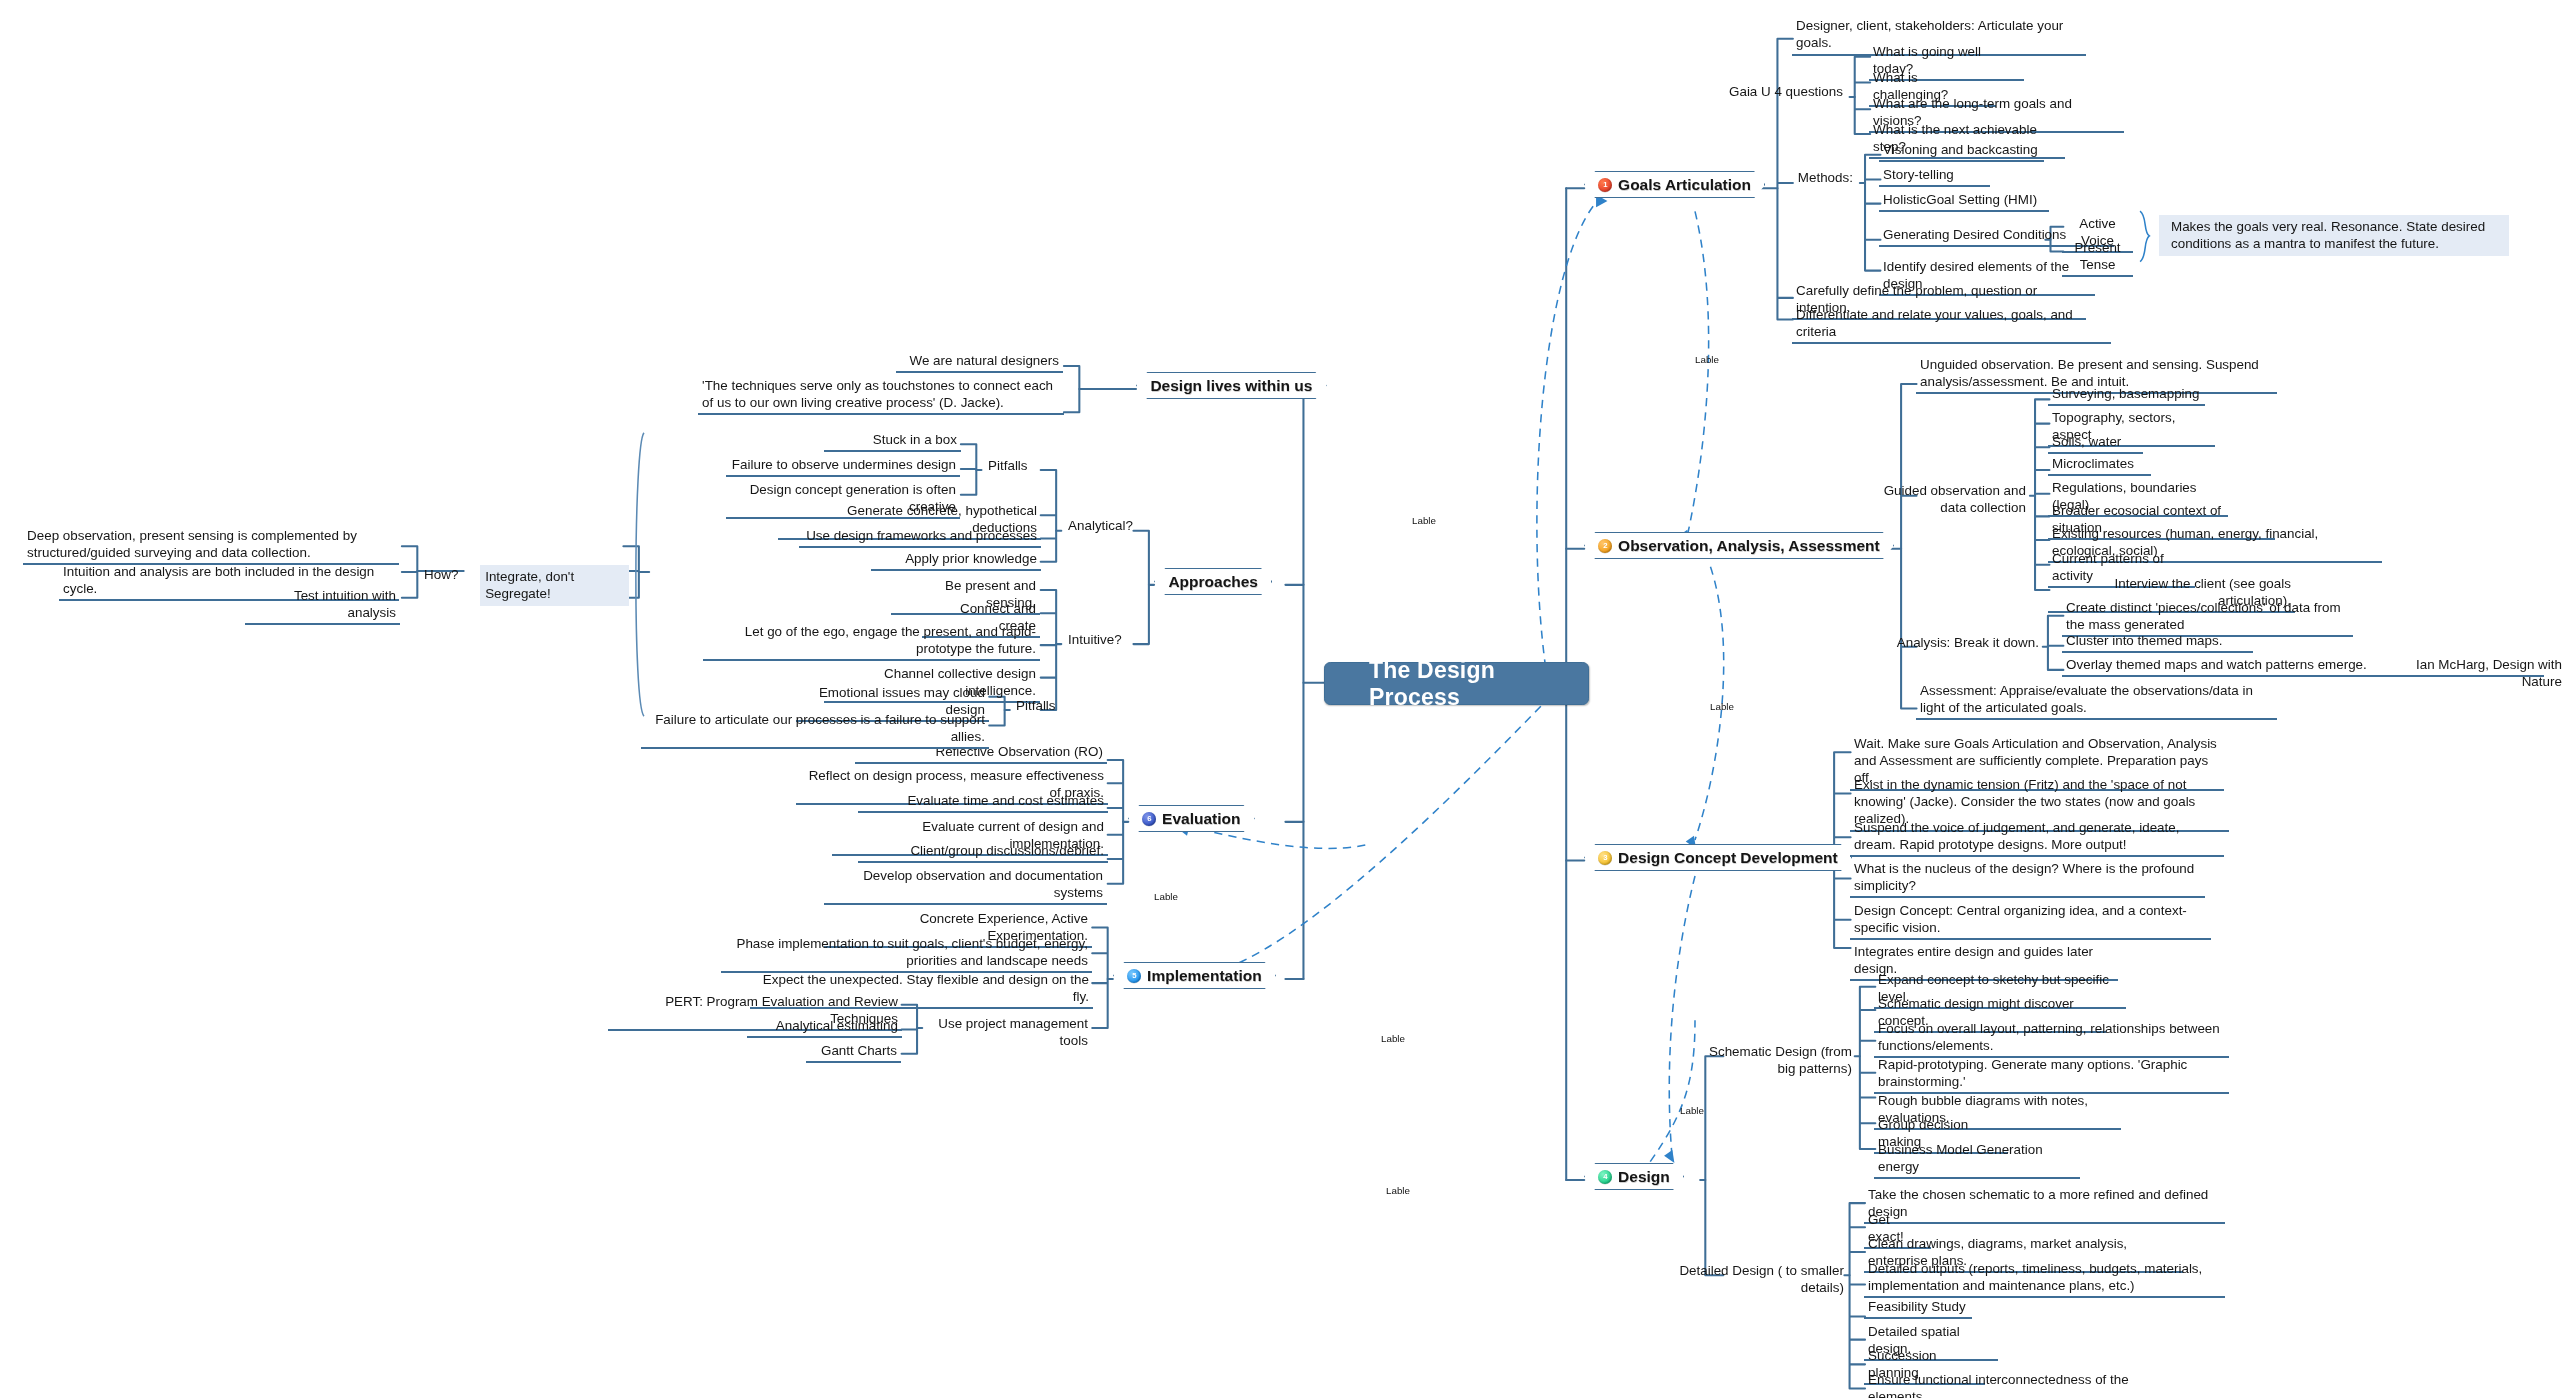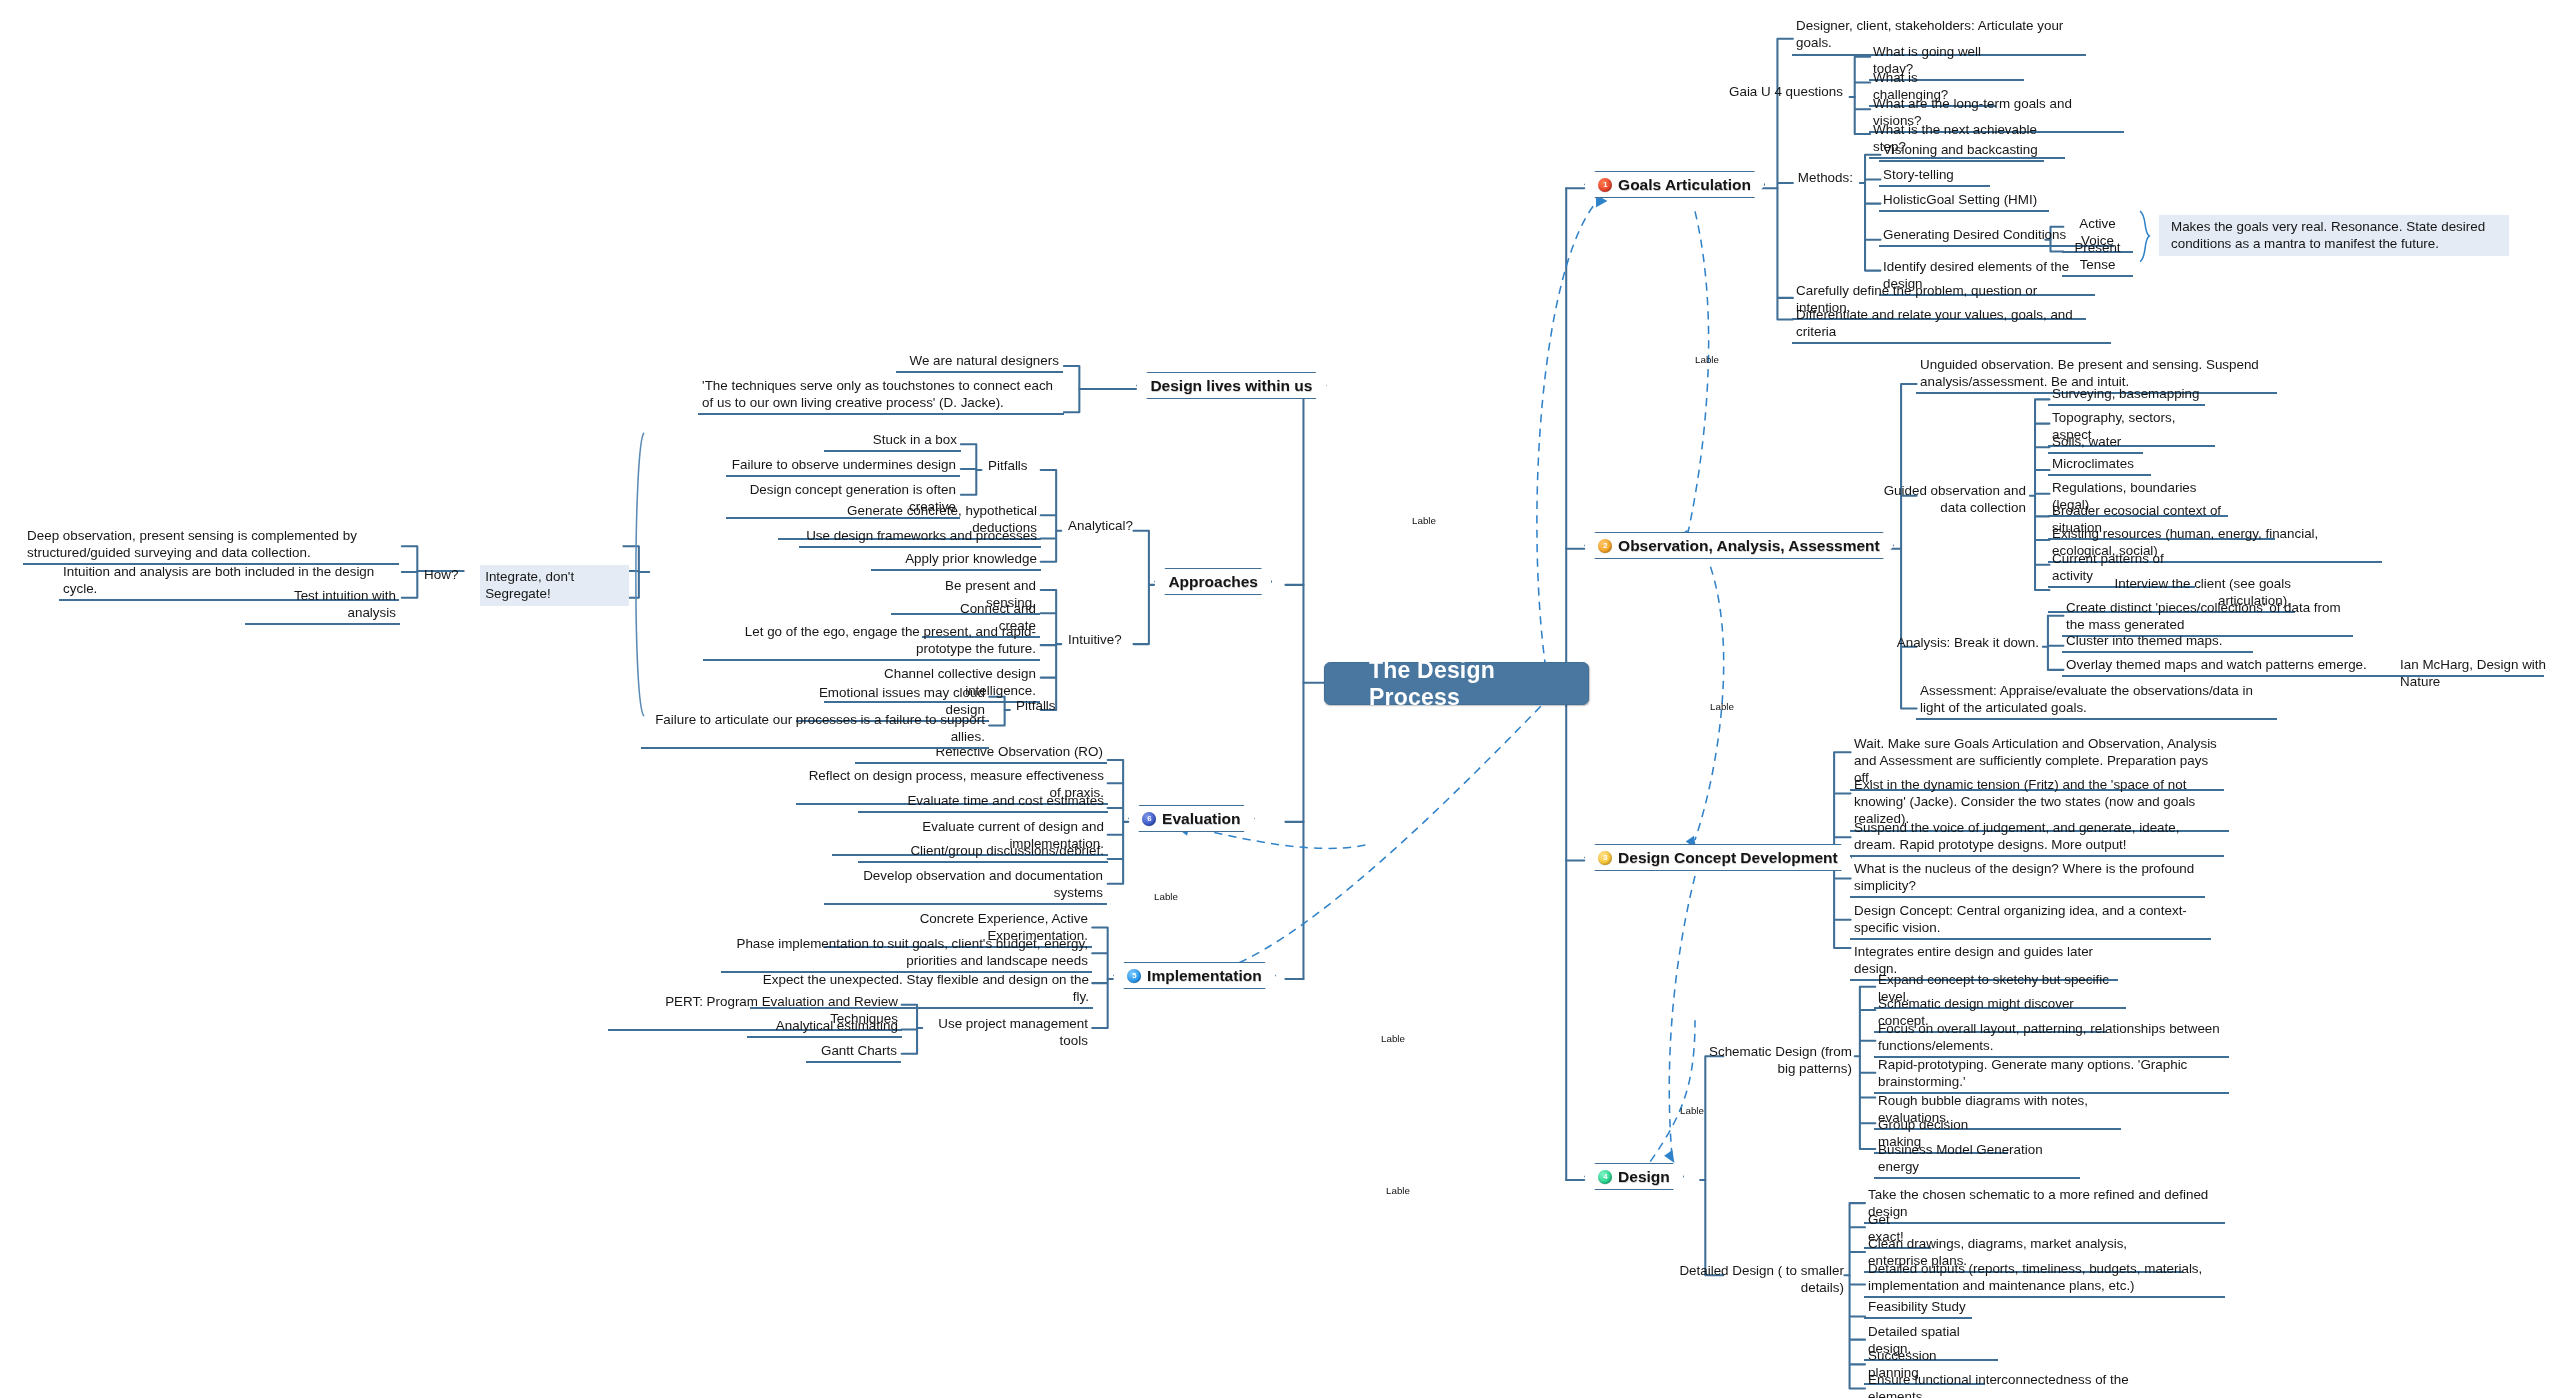--- a/index.html
+++ b/index.html
@@ -307,21 +307,21 @@
   <div class="node u" style="left:2048px; top:501px; width:227px;">Broader ecosocial context of situation</div>
   <div class="node u" style="left:2048px; top:524px; width:334px;">Existing resources (human, energy, financial, ecological, social)</div>
   <div class="node u" style="left:2048px; top:549px; width:147px;">Current patterns of activity</div>
   <div class="node u" style="left:2048px; top:574px; width:247px;text-align:right;">Interview the client (see goals articulation).</div>
 
   <div class="node r" style="left:1886px; top:633px; width:157px;">Analysis:  Break it down.</div>
 
   <div class="node u" style="left:2062px; top:598px; width:291px;">Create distinct 'pieces/collections' of data from the mass generated</div>
   <div class="node u" style="left:2062px; top:631px; width:191px;">Cluster into themed maps.</div>
   <div class="node u" style="left:2062px; top:655px; width:482px;">Overlay themed maps and watch patterns emerge.</div>
-  <div class="node" style="left:2396px; top:655px; width:170px;">Ian McHarg, Design with Nature</div>
+  <div class="node" style="left:2396px; top:655px; width:170px;text-align:right;">Ian McHarg, Design with Nature</div>
 
   <div class="node u" style="left:1916px; top:681px; width:361px;">Assessment:  Appraise/evaluate the observations/data in light of the articulated goals.</div>
 
   <div class="node u" style="left:1850px; top:734px; width:374px;">Wait.  Make sure Goals Articulation and Observation, Analysis and Assessment are sufficiently complete.  Preparation pays off.</div>
   <div class="node u" style="left:1850px; top:775px; width:379px;">Exist in the dynamic tension (Fritz) and the 'space of not knowing' (Jacke).  Consider the two states (now and goals realized).</div>
   <div class="node u" style="left:1850px; top:818px; width:374px;">Suspend the voice of judgement, and generate, ideate, dream.  Rapid prototype designs.  More output!</div>
   <div class="node u" style="left:1850px; top:859px; width:355px;">What is the nucleus of the design?  Where is the profound simplicity?</div>
   <div class="node u" style="left:1850px; top:901px; width:361px;">Design Concept:  Central organizing idea, and a context-specific vision.</div>
   <div class="node u" style="left:1850px; top:942px; width:268px;">Integrates entire design and guides later design.</div>
 

